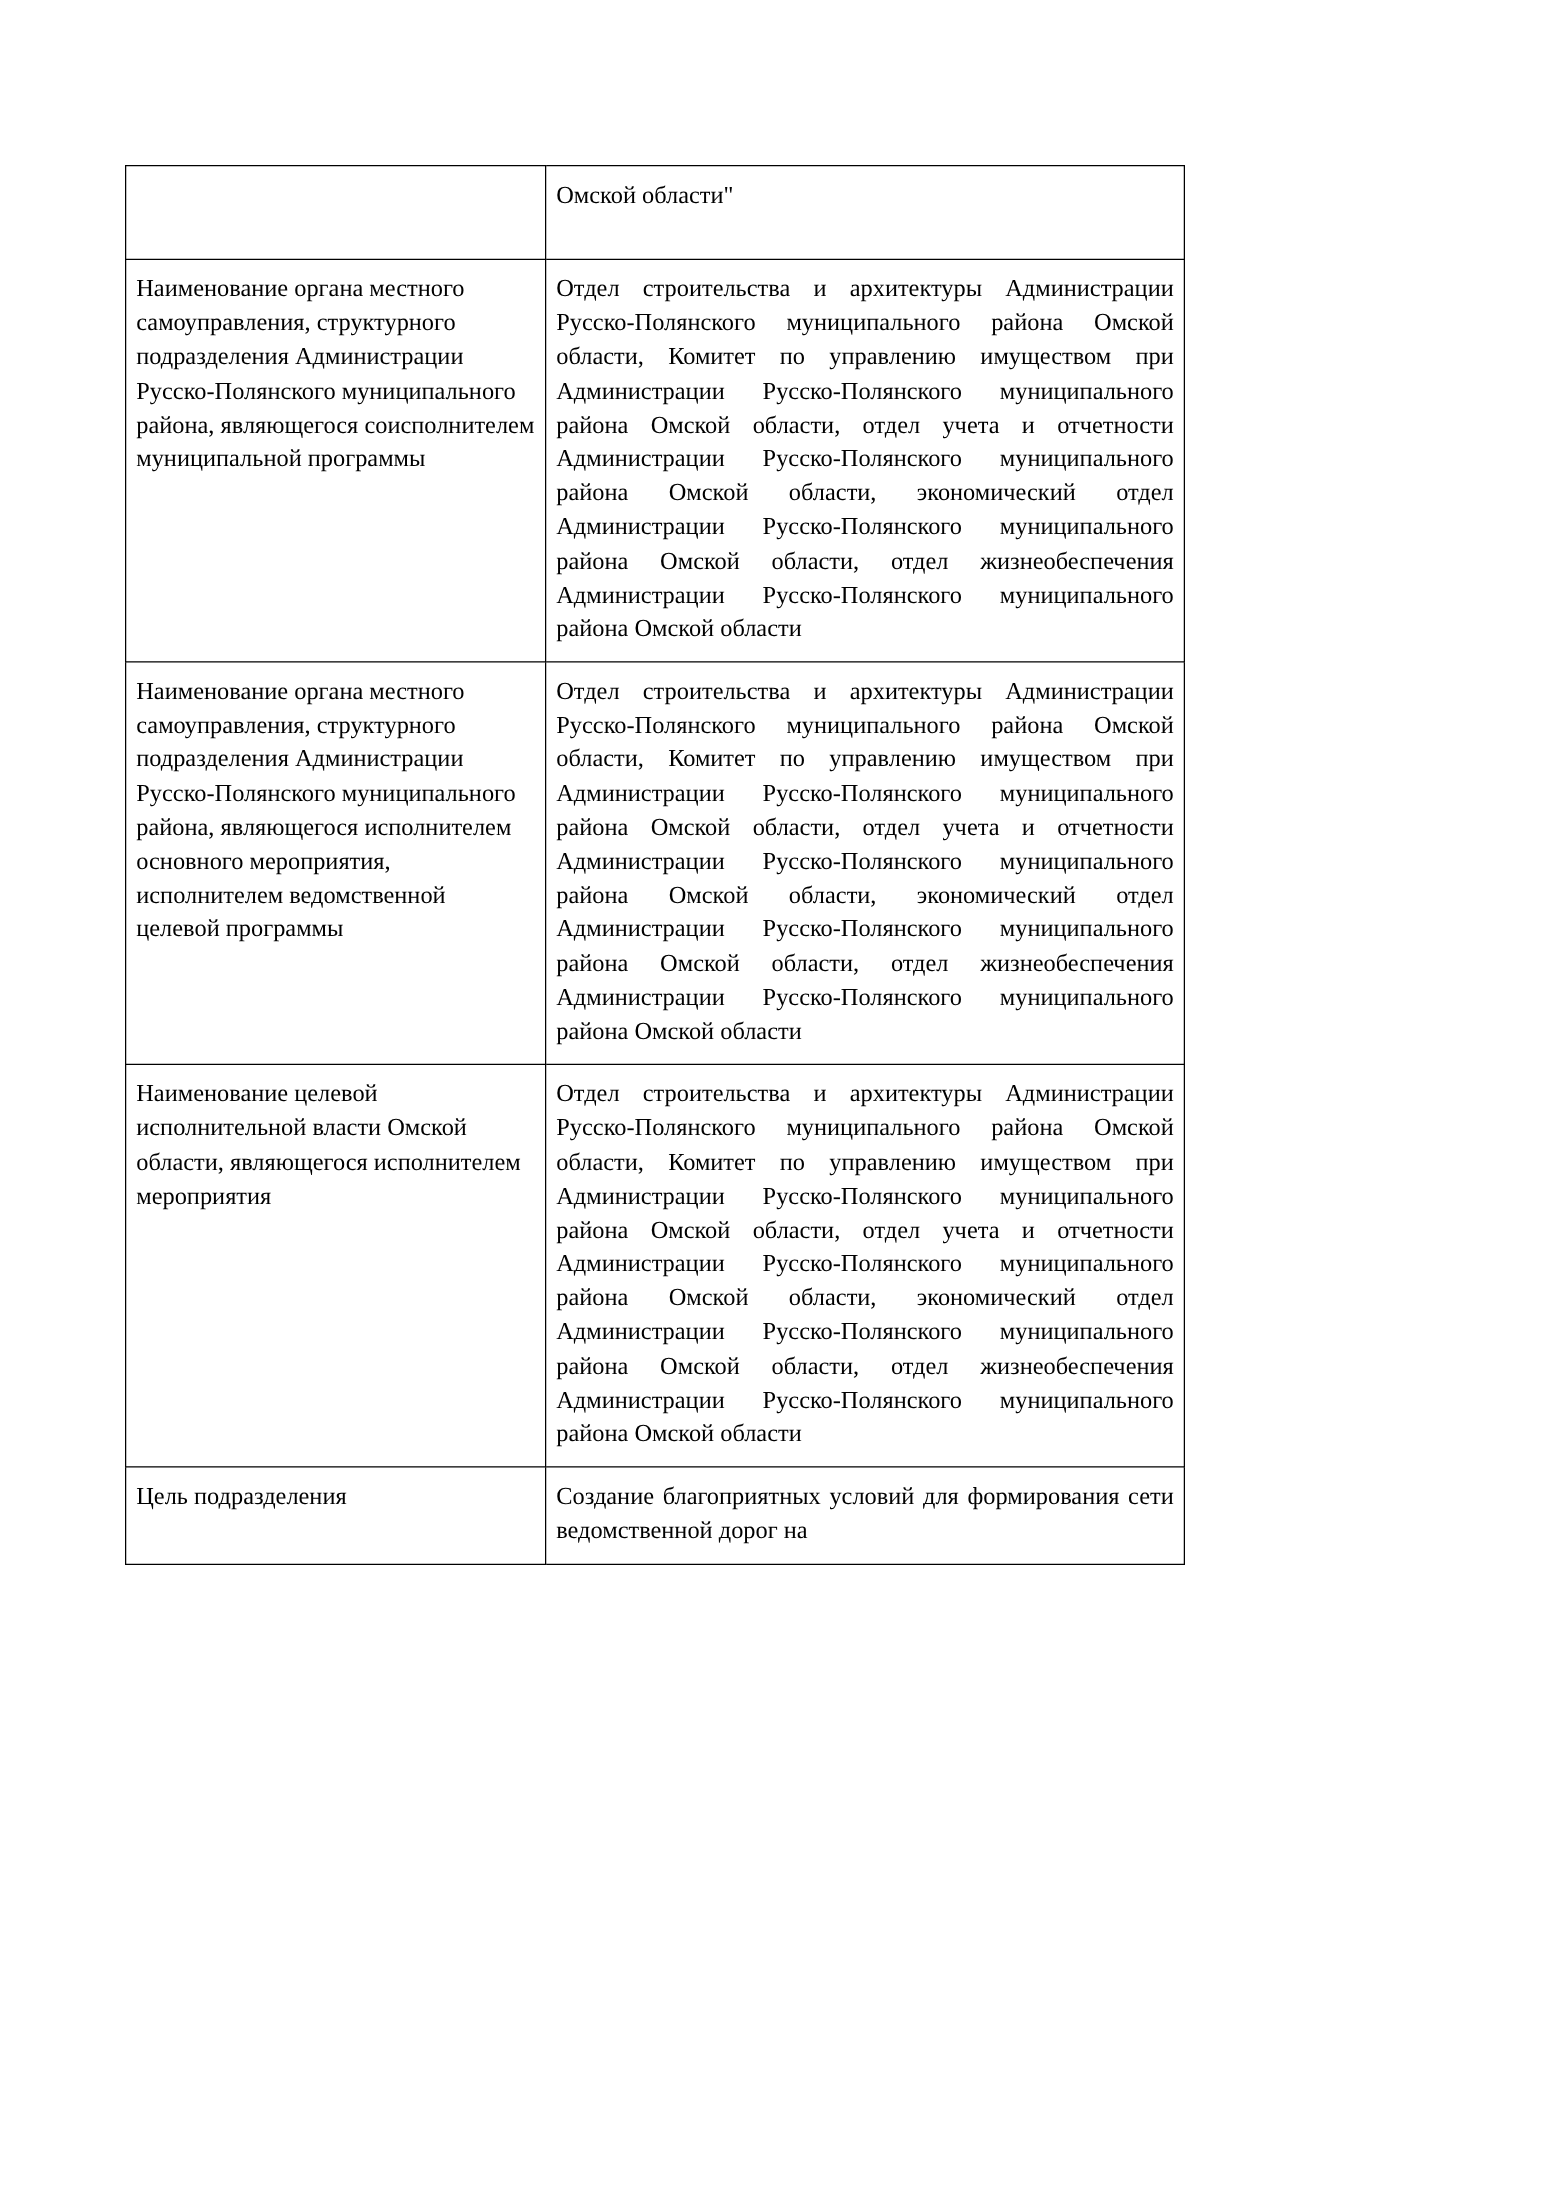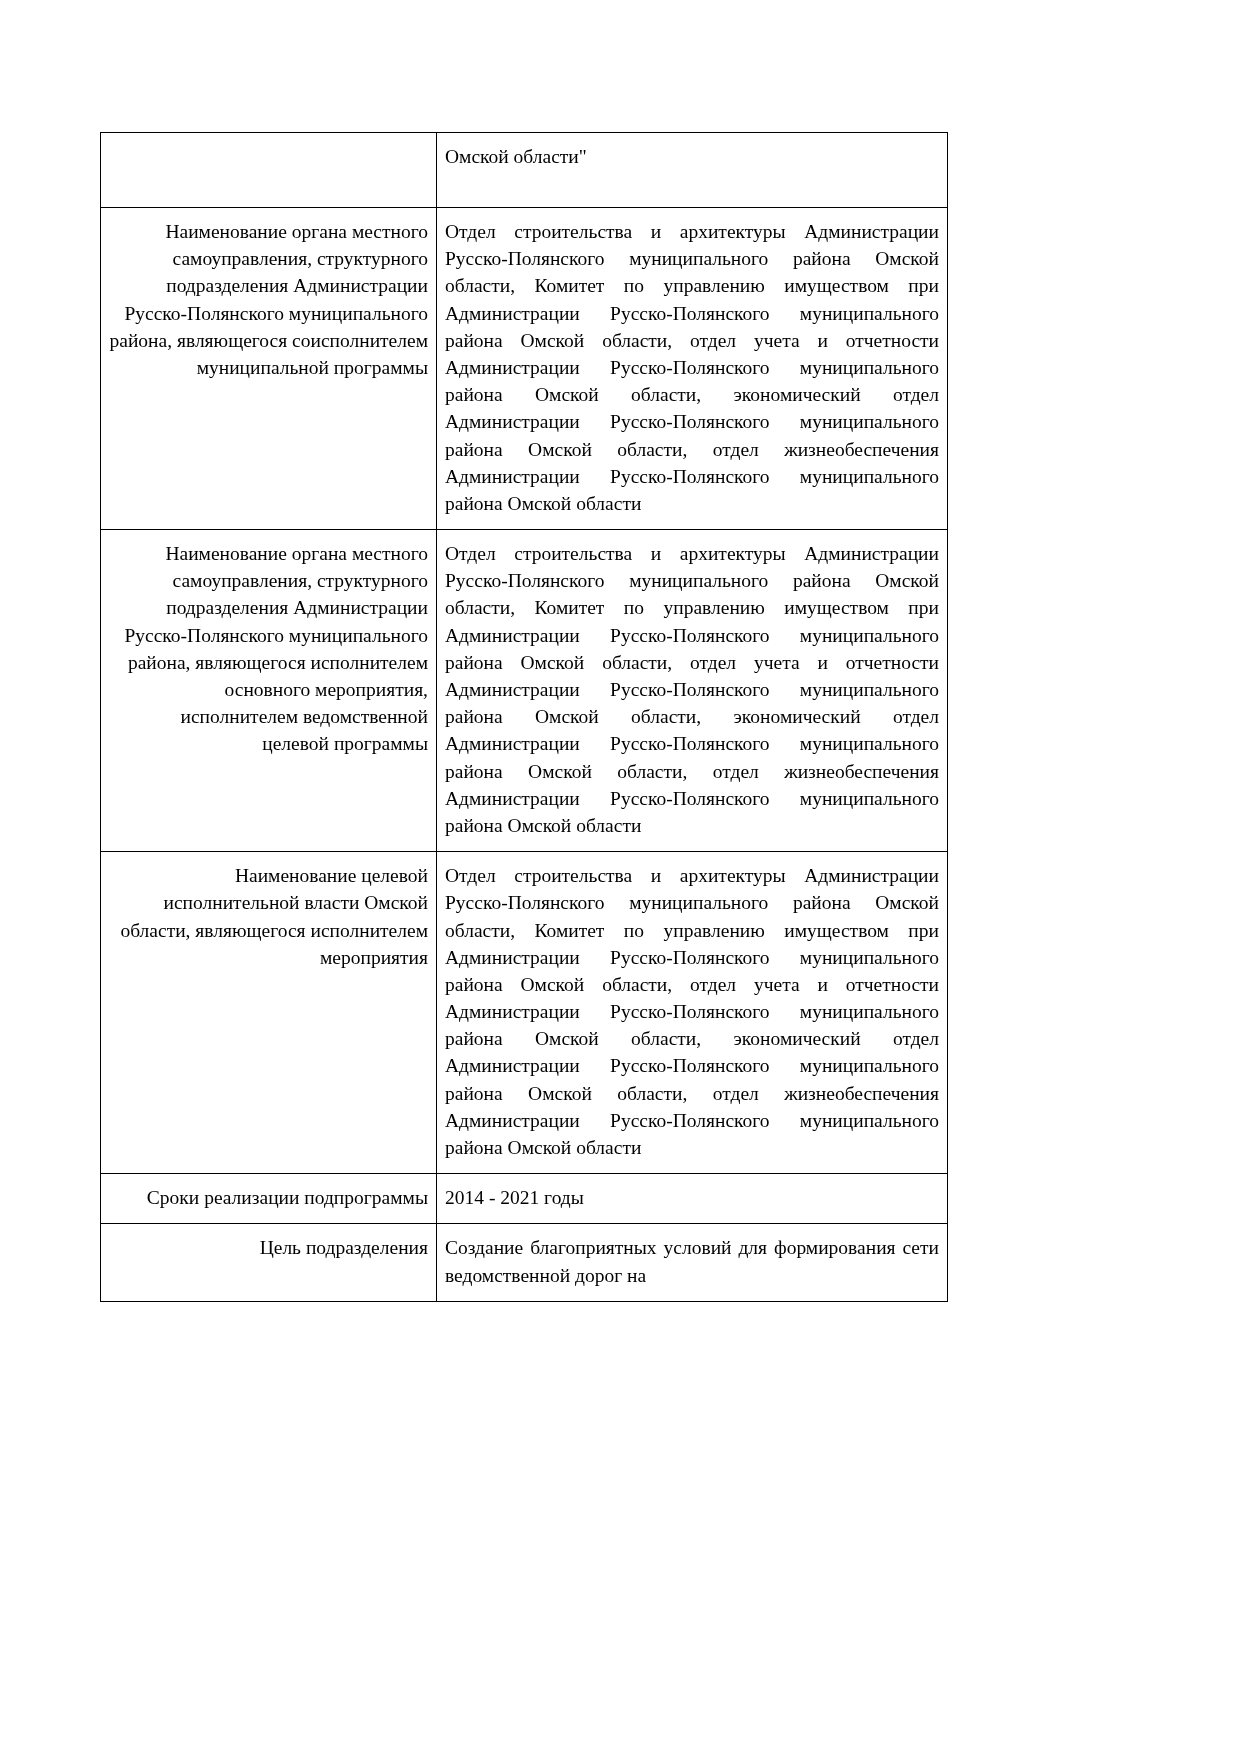--- a/index.html
+++ b/index.html
@@ -31,21 +31,21 @@
     border: 1px solid #000000;
     vertical-align: top;
     padding: 10px 8px 12px 8px;
     font-size: 19.5px;
     line-height: 1.395;
   }
   col.c-label { width: 336px; }
   col.c-value { width: 511px; }
 
   td.label {
-    text-align: right;
+    text-align: left;
     hyphens: none;
   }
   td.value {
     text-align: justify;
     text-align-last: left;
     hyphens: none;
     font-family: Liberation Serif, serif;
   }
   td.spacer-label, td.spacer-value {
     height: 52px;
@@ -87,24 +87,20 @@
       <tr>
         <td class="label tall-pad">Наименование органа местного самоуправления, структурного подразделения Администрации Русско-Полянского муниципального района, являющегося исполнителем основного мероприятия, исполнителем ведомственной целевой программы</td>
         <td class="value tall-pad">Отдел строительства и архитектуры Администрации Русско-Полянского муниципального района Омской области, Комитет по управлению имуществом при Администрации Русско-Полянского муниципального района Омской области, отдел учета и отчетности Администрации Русско-Полянского муниципального района Омской области, экономический отдел Администрации Русско-Полянского муниципального района Омской области, отдел жизнеобеспечения Администрации Русско-Полянского муниципального района Омской области</td>
       </tr>
 
       <tr>
         <td class="label tall-pad">Наименование целевой исполнительной власти Омской области, являющегося исполнителем мероприятия</td>
         <td class="value tall-pad">Отдел строительства и архитектуры Администрации Русско-Полянского муниципального района Омской области, Комитет по управлению имуществом при Администрации Русско-Полянского муниципального района Омской области, отдел учета и отчетности Администрации Русско-Полянского муниципального района Омской области, экономический отдел Администрации Русско-Полянского муниципального района Омской области, отдел жизнеобеспечения Администрации Русско-Полянского муниципального района Омской области</td>
       </tr>
 
-      <tr>
-        <td class="label">Сроки реализации подпрограммы</td>
-        <td class="value-plain">2014 - 2021 годы</td>
-      </tr>
 
 
       <tr>
         <td class="label">Цель подразделения</td>
         <td class="value">Создание благоприятных условий для формирования сети ведомственной дорог на</td>
       </tr>
 
     </tbody>
   </table>
 

